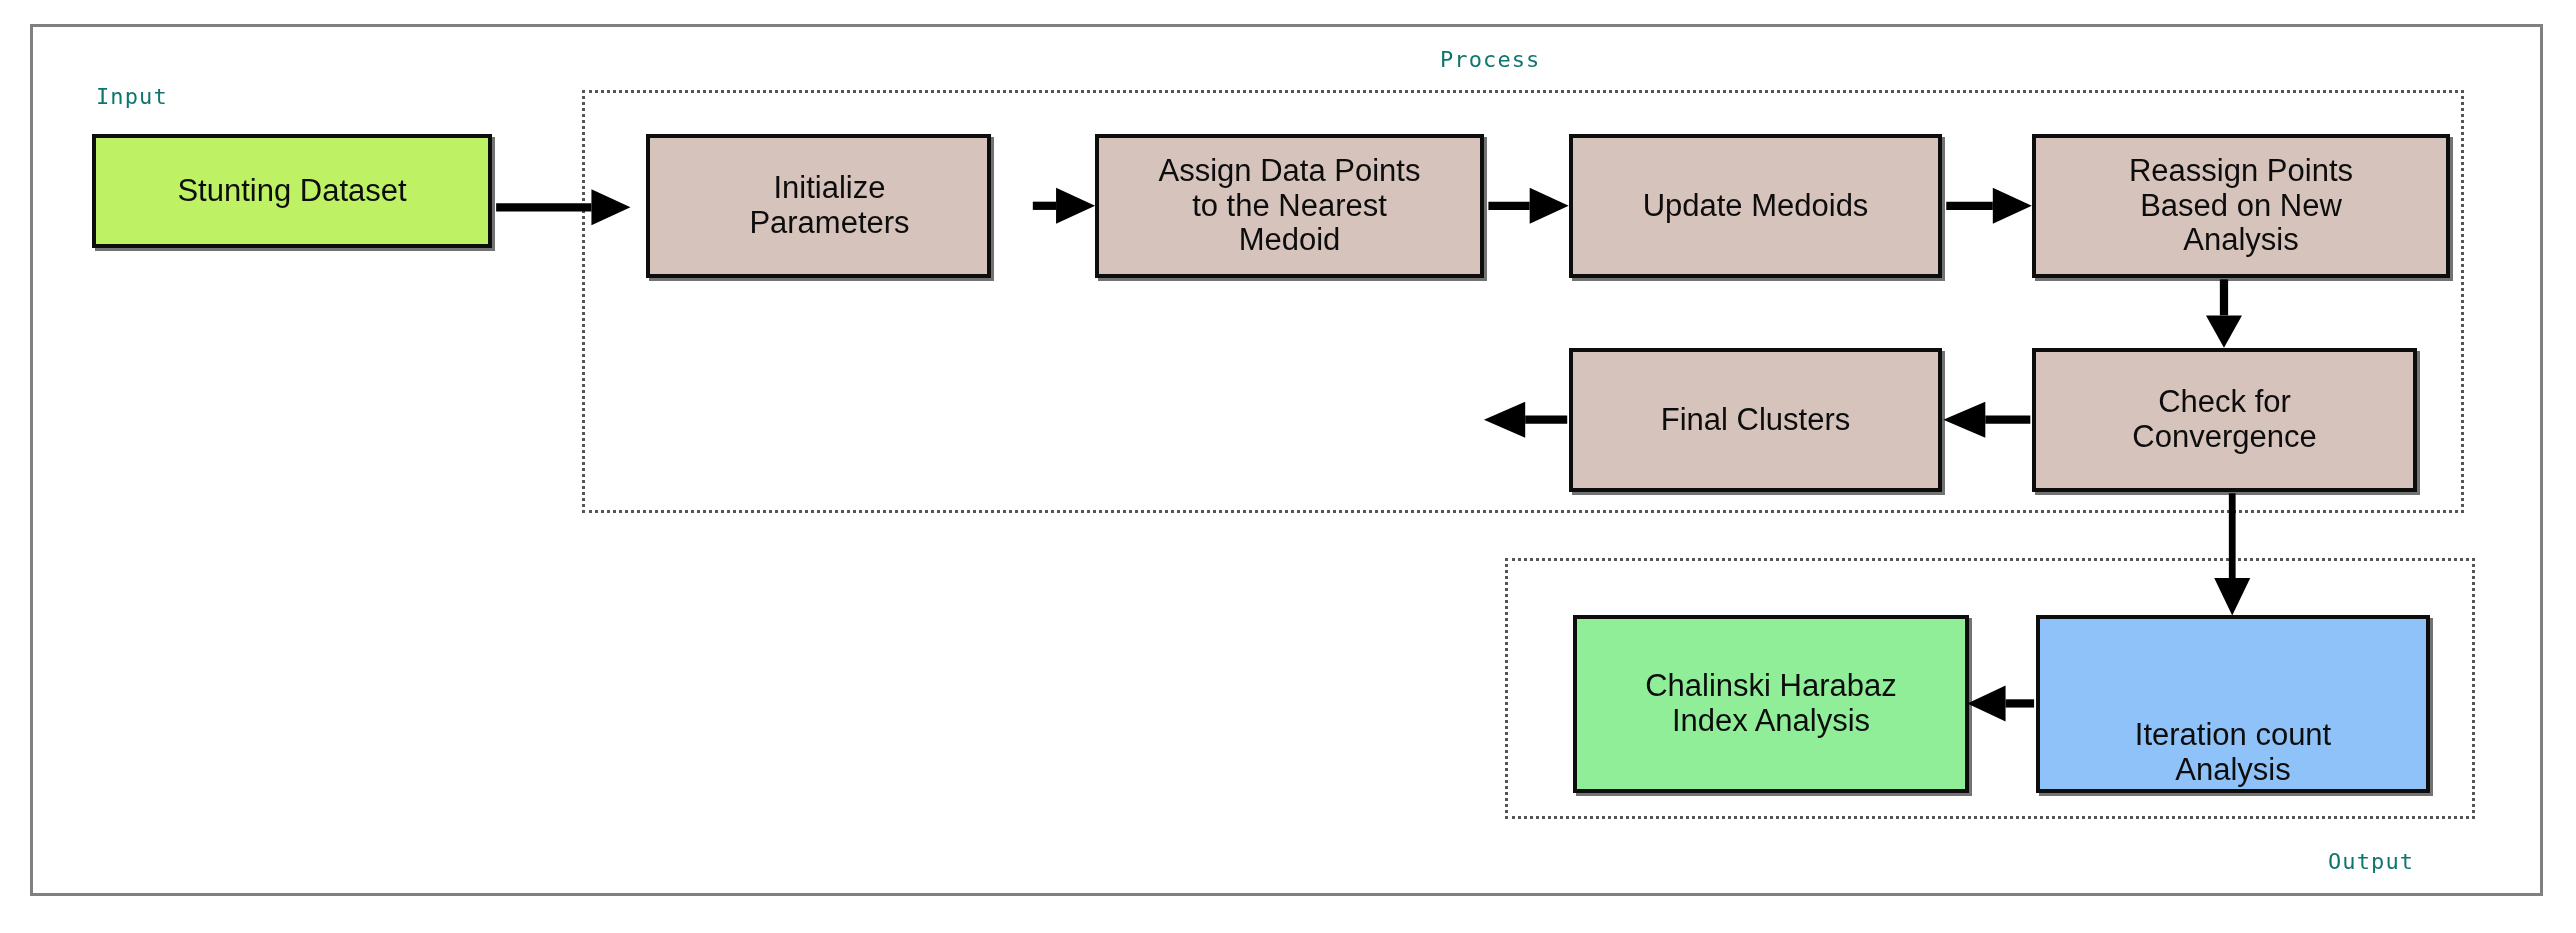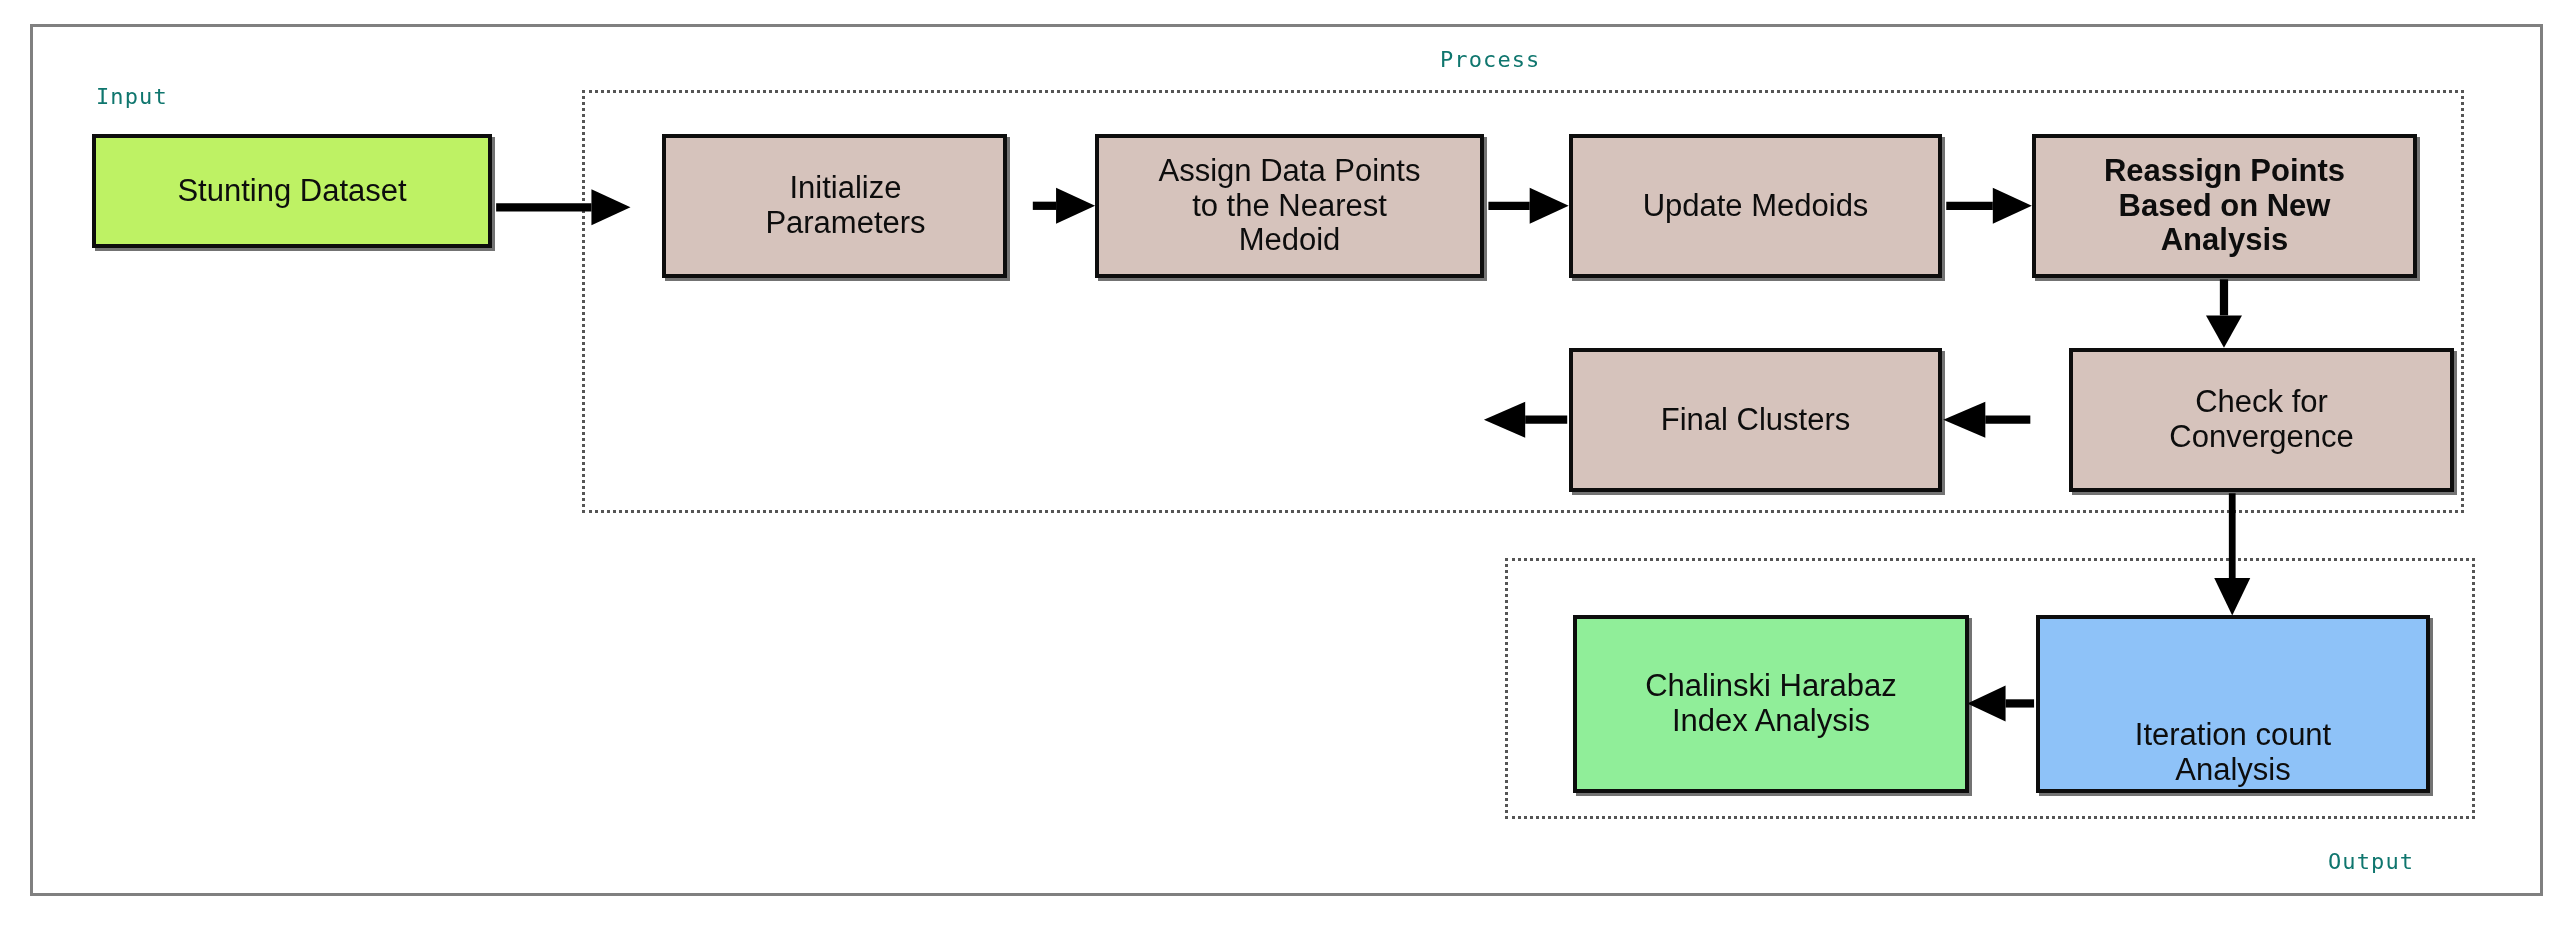--- a/index.html
+++ b/index.html
@@ -77,28 +77,28 @@
     box-shadow: 3px 3px 0 rgba(0,0,0,0.55);
   }
   .node span { display: block; }
   .fill-pink   { background: #bef264; }
   .fill-beige  { background: #d6c3bc; }
   .fill-green  { background: #90ee99; }
   .fill-blue   { background: #8ec2f8; align-items: flex-end; }
 
   
   #node-dataset     { left: 92px;  top: 134px; width: 400px; height: 114px; }
-  #node-initialize  { left: 662px;  top: 134px; width: 345px; height: 144px; padding-left: 28px; }
+  #node-initialize  { left: 646px;  top: 134px; width: 345px; height: 144px; padding-left: 28px; }
   #node-assign      { left: 1095px; top: 134px; width: 389px; height: 144px; }
   #node-update      { left: 1569px; top: 134px; width: 373px; height: 144px; }
-  #node-reassign    { left: 2032px; top: 134px; width: 385px; height: 144px; font-weight: bold; }
+  #node-reassign    { left: 2032px; top: 134px; width: 418px; height: 144px; }
   
   #node-visualize   { left: 1095px; top: 348px; width: 389px; height: 144px; }
   #node-clusters    { left: 1569px; top: 348px; width: 373px; height: 144px; align-items: center; }
-  #node-convergence { left: 2032px; top: 348px; width: 385px; height: 144px; margin-left: 37px; }
+  #node-convergence { left: 2032px; top: 348px; width: 385px; height: 144px; }
   
   #node-chalinski   { left: 1573px; top: 615px; width: 396px; height: 178px; }
   #node-iteration   { left: 2036px; top: 615px; width: 394px; height: 178px; }
 
   
   .arrow-svg {
     position: absolute;
     left: 0;
     top: 0;
     width: 2576px;

